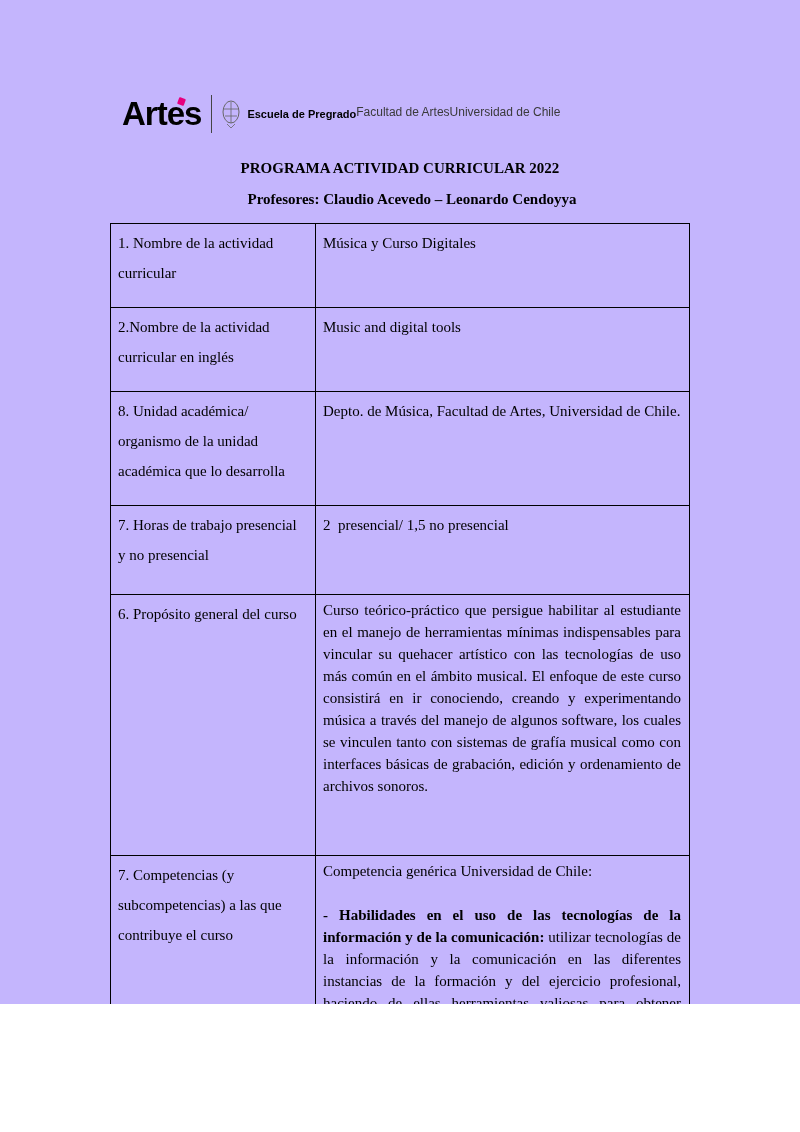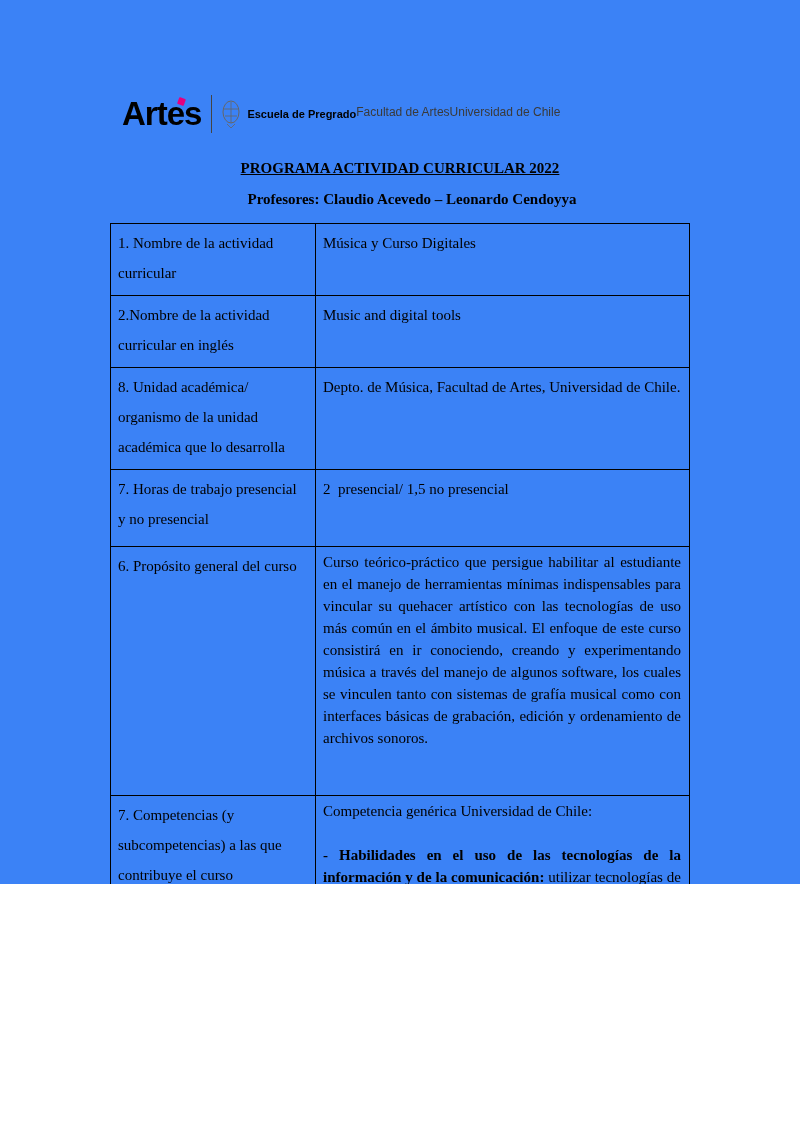--- a/index.html
+++ b/index.html
@@ -1,19 +1,19 @@
 <!DOCTYPE html>
 <html><head>
 <meta charset="utf-8">
 <style>
   html,body{margin:0;padding:0;background:#ffffff;}
   .page{
     position:relative;
-    width:800px;height:884px;
-    background:#3b82f6;
+    width:800px;height:1004px;
+    background:#c4b5fd;
     font-family:"Liberation Serif", serif;
     color:#000;
     overflow:hidden;
   }
   
   .logo-block{
     position:absolute;left:122px;top:94px;
     display:flex;align-items:center;
   }
   .logo-word{
@@ -32,37 +32,37 @@
   .seal{width:20px;height:30px;margin-right:6px;}
   .org-text{
     font-family:"Liberation Sans", sans-serif;
     display:flex;flex-direction:row;justify-content:center;
   }
   .org-line1{font-weight:bold;font-size:11px;line-height:12px;color:#000;}
   .org-line2,.org-line3{font-size:12px;line-height:8.5px;color:#3a3a3a;}
   
   .doc-title{
     position:absolute;left:0;top:160px;width:100%;
-    text-align:center;font-weight:bold;font-size:15px;text-decoration:underline;
+    text-align:center;font-weight:bold;font-size:15px;
   }
   .doc-subtitle{
     position:absolute;left:0;top:191px;width:100%;
     text-align:center;font-weight:bold;font-size:15px;padding-left:12px;
   }
   
   table.doc-table{
     position:absolute;left:110px;top:223px;
     width:579px;
     border-collapse:collapse;table-layout:fixed;
     font-size:15px;
   }
   table.doc-table td{
     border:1px solid #000;
     vertical-align:top;
-    padding:4px 8px 4px 7px;
+    padding:4px 8px 16px 7px;
   }
   col.c1{width:205px;}
   col.c2{width:374px;}
   td.lbl{line-height:30px;}
   td.val{line-height:30px;white-space:pre-wrap;}
   tr.r1 td{height:63px;}
   tr.r2 td{height:63px;}
   tr.r3 td{height:93px;}
   tr.r4 td{height:68px;}
   tr.r5 td{height:63px;}

